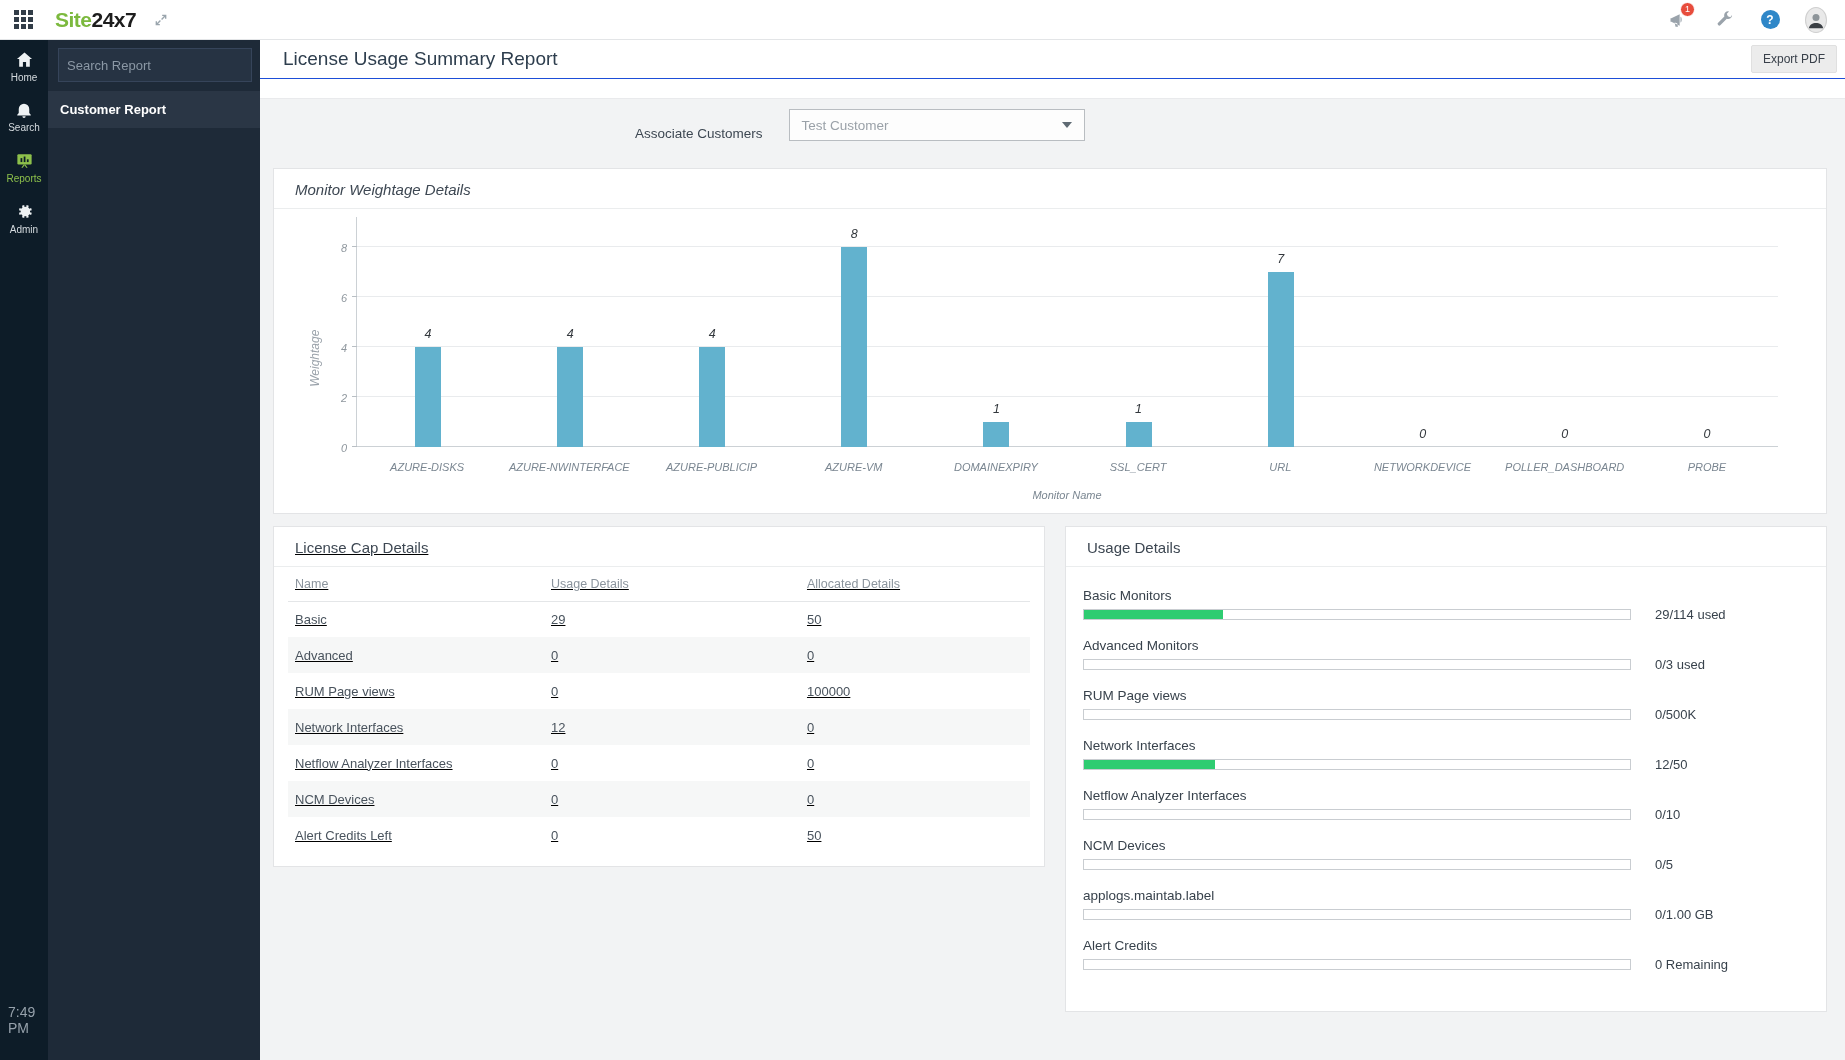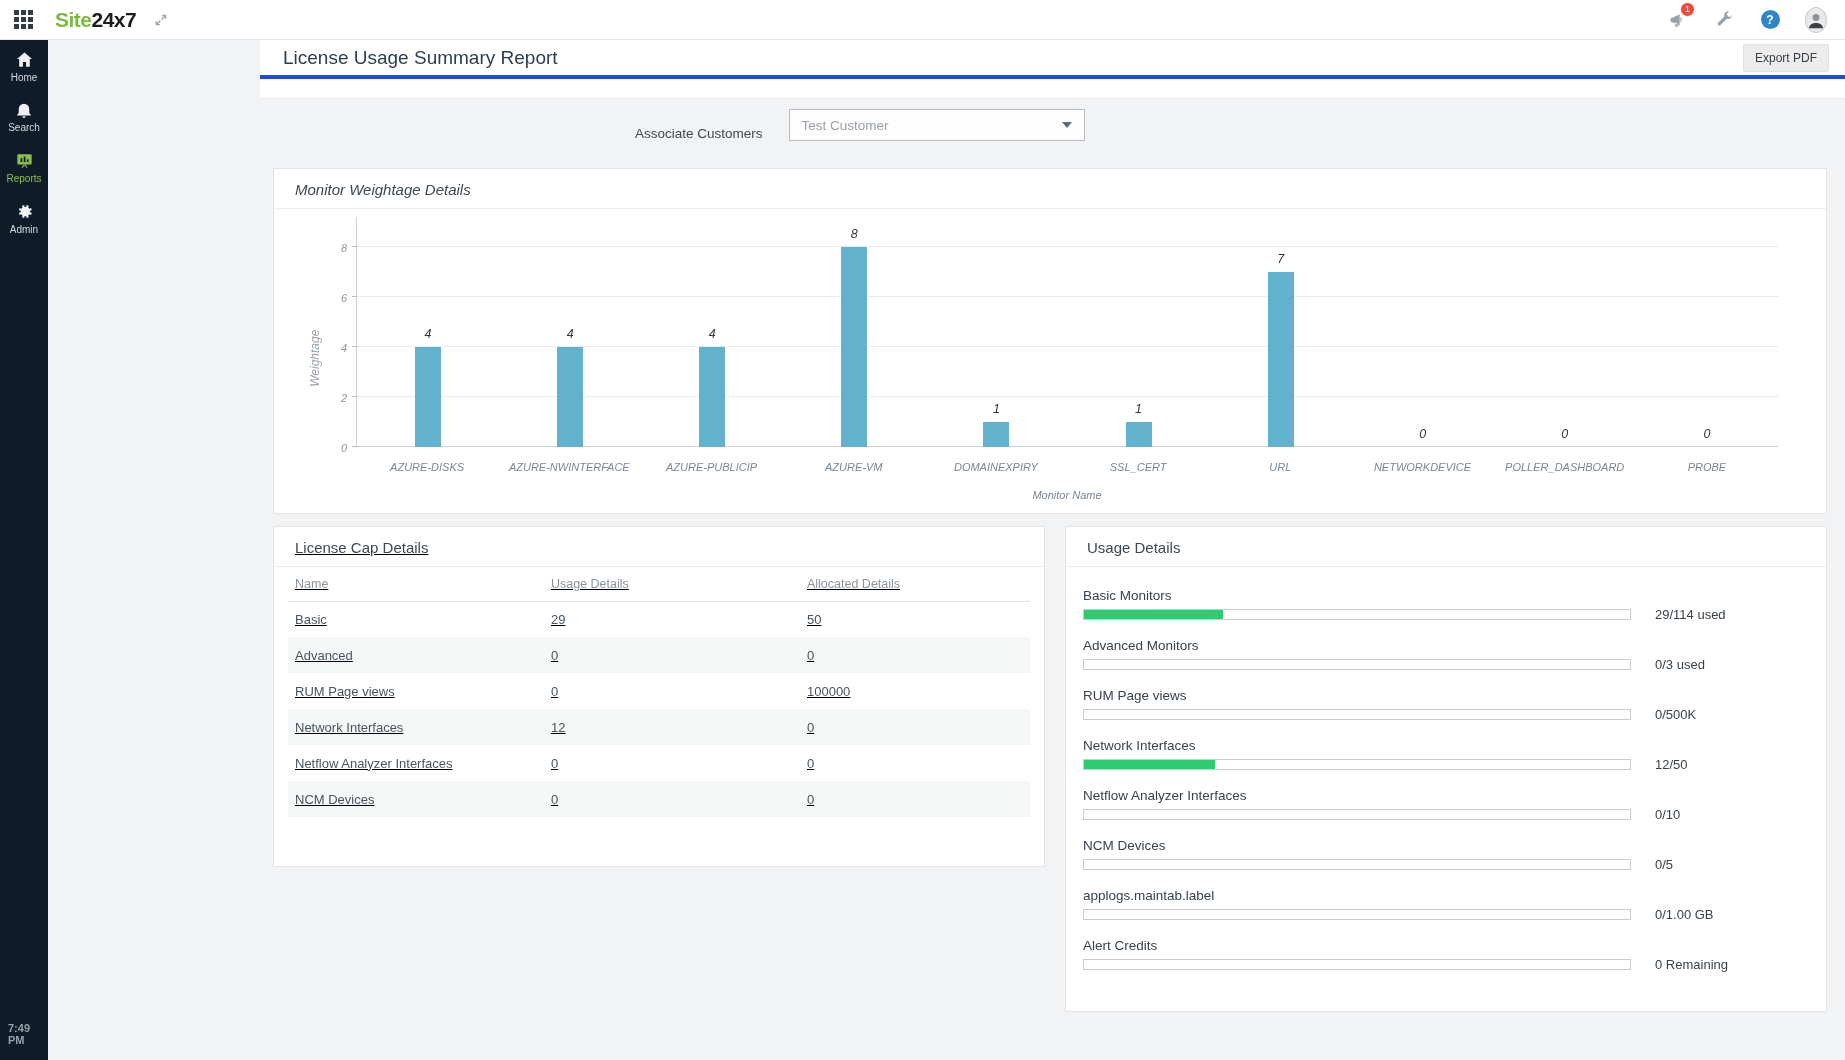--- a/index.html
+++ b/index.html
@@ -26,34 +26,34 @@
   .avatar { width:26px; height:26px; border-radius:50%; background:#e9e9e9;
     border:1px solid #cfcfcf; overflow:hidden; display:flex; align-items:flex-end; justify-content:center; }
 
   
   .sidebar { position:absolute; left:0; top:40px; width:260px; height:1020px; display:flex; }
   .rail { width:48px; background:#0d1c28; position:relative; }
   .nav-item { width:48px; padding:10px 0 8px; display:flex; flex-direction:column; align-items:center;
     gap:3px; cursor:pointer; }
   .nav-item .nv-label { font-size:10px; color:#d4dade; }
   .nav-item.active .nv-label { color:#8dc04b; }
-  .rail-time { position:absolute; left:8px; bottom:14px; font-size:11px; color:#96a1ab;font-weight:bold; }
+  .rail-time { position:absolute; left:8px; bottom:24px; font-size:14px; color:#96a1ab; }
   .panel { width:212px; background:#1e2a38; }
   .search-box { margin:8px 8px 0 10px; height:34px; background:#263343; border:1px solid #36445a;
     display:flex; align-items:center; padding:0 8px; }
   .search-box input { flex:1; background:transparent; border:none; outline:none; color:#cfd6dd;
     font-size:13px; font-family:inherit; }
   .search-box input::placeholder { color:#8b98a5; }
   .report-item { margin-top:9px; height:37px; background:#2a3645; color:#fff; font-size:13px;
     font-weight:bold; display:flex; align-items:center; padding-left:12px; cursor:pointer; }
 
   
   .main { position:absolute; left:260px; top:40px; width:1585px; height:1020px; }
-  .page-header { height:39px; background:#fff; border-bottom:4px solid #1d4ed8; display:flex;
-    align-items:center; padding:0 16px 0 23px; }
+  .page-header { height:39px; background:#fff; border-bottom:1px solid #1d4ed8; display:flex;
+    align-items:center; padding:0 8px 0 23px; }
   .page-title { font-size:19px; color:#2e3e4e; }
   .export-btn { margin-left:auto; background:#ececec; border:1px solid #e0e0e0; border-radius:2px;
     font-size:12px; color:#39404a; padding:6px 11px; cursor:pointer; font-family:inherit; }
   .subband { height:20px; background:#fff; border-bottom:1px solid #e9eaec; }
   .content { padding-top:10px; }
 
   .filter-row { display:flex; align-items:flex-end; height:32px; }
   .filter-label { margin-left:375px; font-size:13.5px; color:#3d4752; }
   .dropdown { margin-left:26px; width:296px; height:32px; background:#fdfdfd; border:1px solid #b9bdc1;
     display:flex; align-items:center; padding:0 12px; cursor:pointer; }
@@ -181,20 +181,30 @@
       </svg>
       <span class="nv-label">Reports</span>
     </div>
     <div class="nav-item">
       <svg width="19" height="19" viewBox="0 0 24 24" fill="#eef2f4">
         <path d="M12 8.2a3.8 3.8 0 100 7.6 3.8 3.8 0 000-7.6zm9.2 5.3l-2.3-.4a7 7 0 000-2.2l2.3-.4-.8-2.8-2.2.7a7 7 0 00-1.5-1.5l.7-2.2-2.8-.8-.4 2.3a7 7 0 00-2.2 0l-.4-2.3-2.8.8.7 2.2a7 7 0 00-1.5 1.5l-2.2-.7-.8 2.8 2.3.4a7 7 0 000 2.2l-2.3.4.8 2.8 2.2-.7a7 7 0 001.5 1.5l-.7 2.2 2.8.8.4-2.3a7 7 0 002.2 0l.4 2.3 2.8-.8-.7-2.2a7 7 0 001.5-1.5l2.2.7z"></path>
       </svg>
       <span class="nv-label">Admin</span>
     </div>
     <div class="rail-time">7:49 PM</div>
+  </div>
+  <div class="panel">
+    <div class="search-box">
+      <input type="text" placeholder="Search Report" style="">
+      <svg width="16" height="16" viewBox="0 0 24 24" fill="none" stroke="#98a4b0" stroke-width="2.2">
+        <circle cx="10.5" cy="10.5" r="6.5"></circle>
+          <path d="M15.5 15.5L21 21"></path>
+      </svg>
+    </div>
+    <div class="report-item">Customer Report</div>
   </div>
 </div>
 
 <div class="main">
   <div class="page-header">
     <div class="page-title">License Usage Summary Report</div>
     <button class="export-btn">Export PDF</button>
   </div>
   <div class="subband"></div>
 
@@ -323,20 +333,25 @@
               <tr>
                 <td>Netflow Analyzer Interfaces</td>
                 <td>0</td>
                 <td>0</td>
               </tr>
               <tr>
                 <td>NCM Devices</td>
                 <td>0</td>
                 <td>0</td>
               </tr>
+              <tr>
+                <td>Alert Credits Left</td>
+                <td>0</td>
+                <td>50</td>
+              </tr>
             </tbody>
         </table>
       </div>
 
       <div class="card usage-card">
         <div class="card-title">Usage Details</div>
         <div class="usage-body">
             <div class="u-item">
               <div class="u-label">Basic Monitors</div>
               <div class="u-row">

